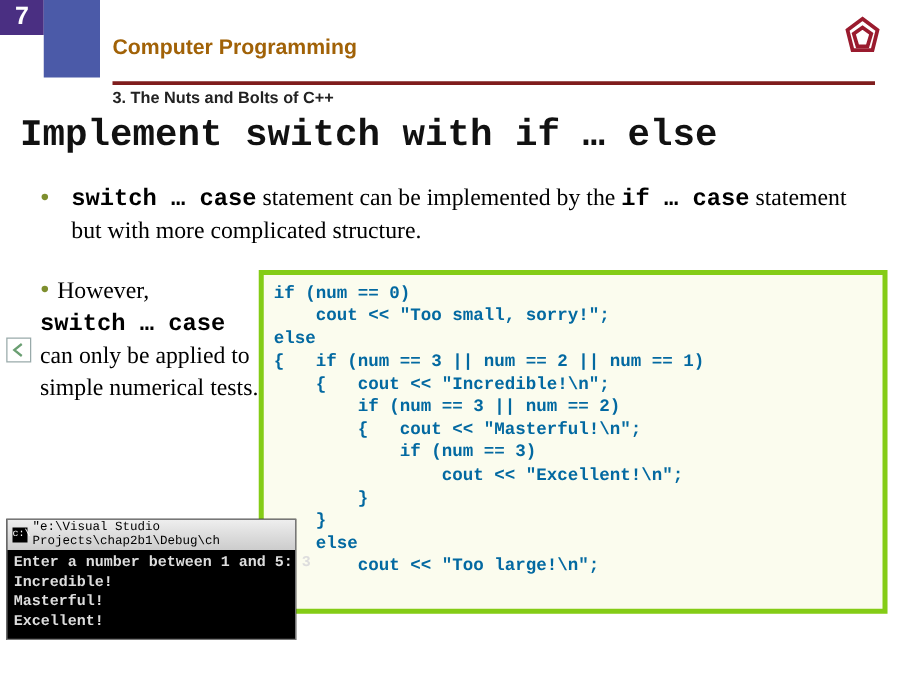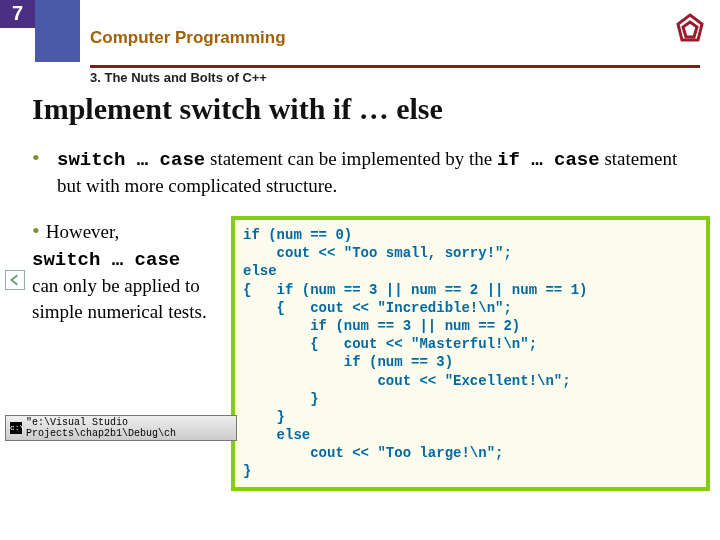--- a/index.html
+++ b/index.html
@@ -53,22 +53,22 @@
     left: 90px; top: 65px; right: 20px;
     border-top: 3px solid #7f1d1d;
     padding-top: 2px;
     font-family: Arial, sans-serif;
     font-weight: bold;
     font-size: 13px;
     color: #222;
   }
   .main-title {
     position: absolute;
-    left: 32px; top: 92px;
-    font-family: Liberation Serif, serif;
+    left: 16px; top: 92px;
+    font-family: Liberation Mono, monospace;
     font-weight: bold;
     font-size: 30px;
     color: #111;
   }
   .bullets {
     position: absolute;
     left: 32px; top: 146px; right: 25px;
   }
   .bull {
     display: flex;
@@ -87,21 +87,21 @@
   .bull .body { flex: 1; }
   .mono {
     font-family: Liberation Mono, monospace;
     font-weight: bold;
   }
   .row2 {
     position: absolute;
     left: 32px; top: 216px; right: 10px;
     display: flex;
     align-items: flex-start;
-    gap: 24px;
+    gap: 0;
   }
   .left-text {
     width: 175px;
     font-size: 19px;
     line-height: 1.35;
   }
   .left-text .dot {
     color: #7e8f2e;
     font-size: 22px;
     margin-right: 6px;
@@ -216,13 +216,17 @@
     else
         cout &lt;&lt; "Too large!\n";
 }</div>
 </div>
 
 <div class="console">
   <div class="titlebar">
     <span class="cicon">c:\</span>
     <span>"e:\Visual Studio Projects\chap2b1\Debug\ch</span>
   </div>
+  <div class="out">Enter a number between 1 and 5: 3
+Incredible!
+Masterful!
+Excellent!</div>
 </div>
 
 </body></html>

